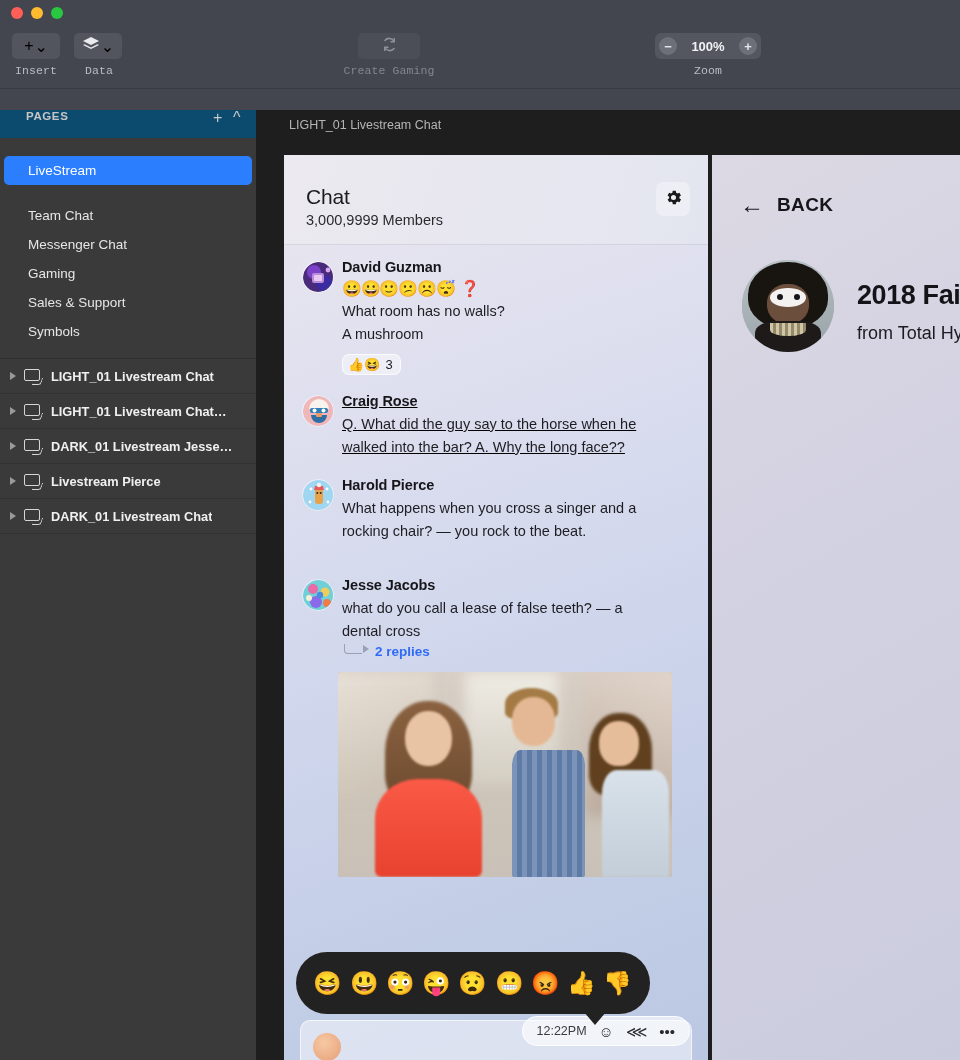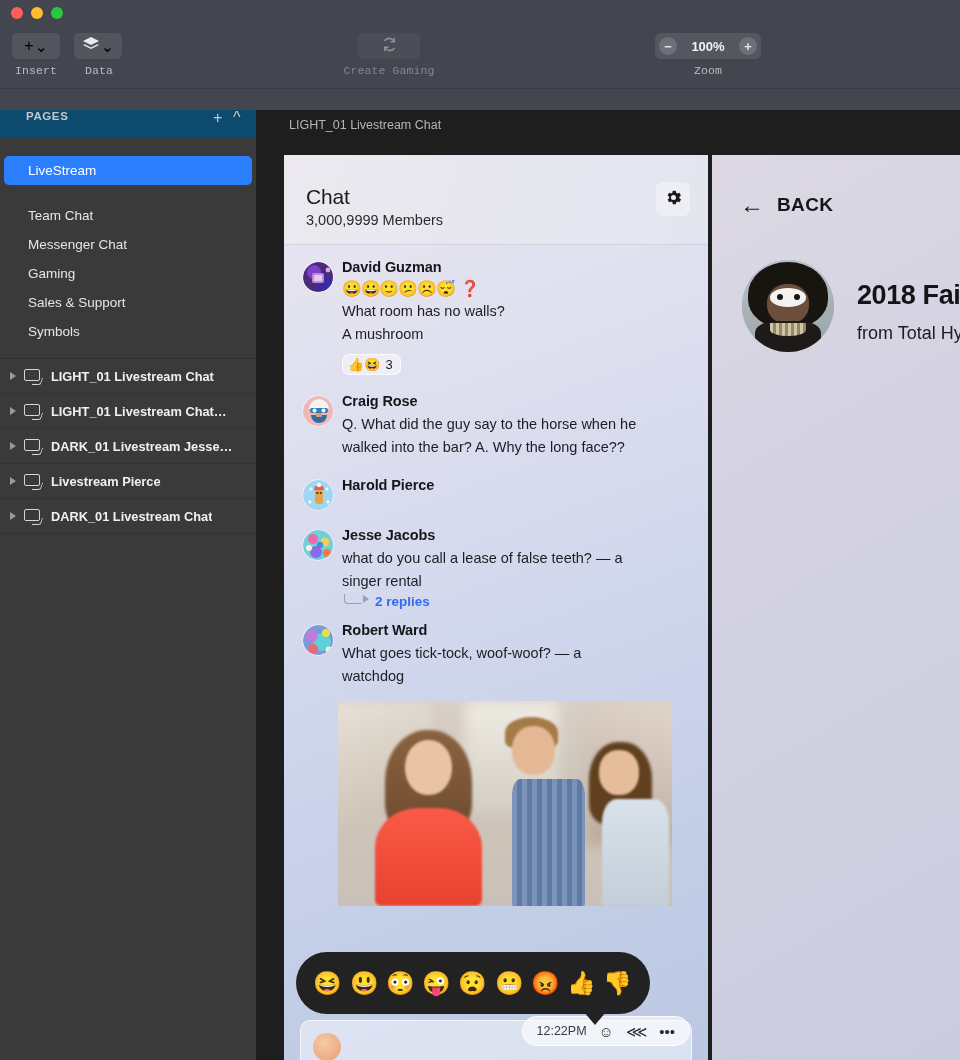--- a/index.html
+++ b/index.html
@@ -474,21 +474,21 @@
           <div class="body">
             <div>What room has no walls?</div>
             <div>A mushroom</div>
           </div>
           <div class="reaction">
             <span>👍😆</span>
             <span class="cnt">3</span>
           </div>
         </div>
 
-        <div class="msg" style="margin-top:18px;">
+        <div class="msg" style="margin-top:18px;text-decoration:underline;">
           <span class="avatar">
             <svg width="32" height="32" viewBox="0 0 32 32" aria-hidden="true">
               <circle cx="16" cy="16" r="16" fill="#f0b6b8"></circle>
               <path d="M6 13a10 10 0 0 1 20 0z" fill="#f7f3ef"></path>
               <rect x="7" y="12" width="18" height="5" rx="2" fill="#2f7fb5"></rect>
               <circle cx="11.5" cy="14.5" r="2" fill="#fff"></circle>
                 <circle cx="20.5" cy="14.5" r="2" fill="#fff"></circle>
               <path d="M8 19h16a8 8 0 0 1-16 0z" fill="#2f6fa5"></path>
               <rect x="13" y="17" width="6" height="4" rx="1" fill="#e79b6d"></rect>
             </svg>
@@ -509,63 +509,50 @@
               <circle cx="7" cy="22" r="1.4" fill="#fff"></circle>
                 <circle cx="25" cy="22" r="1.4" fill="#fff"></circle>
               <rect x="12" y="9" width="8" height="15" rx="3" fill="#e8a24a"></rect>
               <path d="M11 10h10l-1-4H12z" fill="#e85b5b"></path>
               <circle cx="16" cy="5" r="2.2" fill="#f5f2ee"></circle>
               <circle cx="14.3" cy="13" r="1" fill="#2a2a2a"></circle>
                 <circle cx="17.7" cy="13" r="1" fill="#2a2a2a"></circle>
             </svg>
           </span>
           <div class="name">Harold Pierce</div>
+          <div class="body">
+            <div>What happens when you cross a singer and a</div>
+            <div>rocking chair? — you rock to the beat.</div>
+          </div>
         </div>
 
         <div class="msg" style="margin-top:34px;">
           <span class="avatar">
             <svg width="32" height="32" viewBox="0 0 32 32" aria-hidden="true">
               <circle cx="16" cy="16" r="16" fill="#6fd0d8"></circle>
               <circle cx="10" cy="9" r="5" fill="#e86aa6"></circle>
               <circle cx="22" cy="12" r="4.5" fill="#f0cc5a"></circle>
               <circle cx="13" cy="22" r="6" fill="#8a6ae8"></circle>
               <circle cx="24" cy="23" r="4" fill="#f07a4a"></circle>
               <circle cx="6" cy="18" r="3" fill="#f5f0d8"></circle>
               <circle cx="17" cy="15" r="3.2" fill="#4a8ae0"></circle>
             </svg>
           </span>
           <div class="name">Jesse Jacobs</div>
           <div class="body">
             <div>what do you call a lease of false teeth? — a</div>
-            <div>singer rental</div>
+            <div>dental cross</div>
           </div>
           <div class="thread">
             <span class="elbow"></span>
             <span class="arrowhead"></span>
             <span class="replies">2 replies</span>
           </div>
         </div>
 
-        <div class="msg" style="margin-top:12px;">
-          <span class="avatar">
-            <svg width="32" height="32" viewBox="0 0 32 32" aria-hidden="true">
-              <circle cx="16" cy="16" r="16" fill="#7a9ad8"></circle>
-              <circle cx="19" cy="17" r="9" fill="#5ed0d8"></circle>
-              <circle cx="9" cy="11" r="6" fill="#c47ad8"></circle>
-              <circle cx="23" cy="8" r="4" fill="#e8e04a"></circle>
-              <circle cx="10" cy="24" r="5" fill="#e86a7a"></circle>
-              <circle cx="26" cy="25" r="3.4" fill="#f0f0e0"></circle>
-            </svg>
-          </span>
-          <div class="name">Robert Ward</div>
-          <div class="body">
-            <div>What goes tick-tock, woof-woof? — a</div>
-            <div>watchdog</div>
-          </div>
-        </div>
 
         <div class="meme-wrap">
           <div class="meme">
             <div class="m-bg"></div>
             <div class="m-blur1"></div>
               <div class="m-blur2"></div>
               <div class="m-blur3"></div>
             <div class="m-hairR"></div>
               <div class="m-faceR"></div>
               <div class="m-topR"></div>

